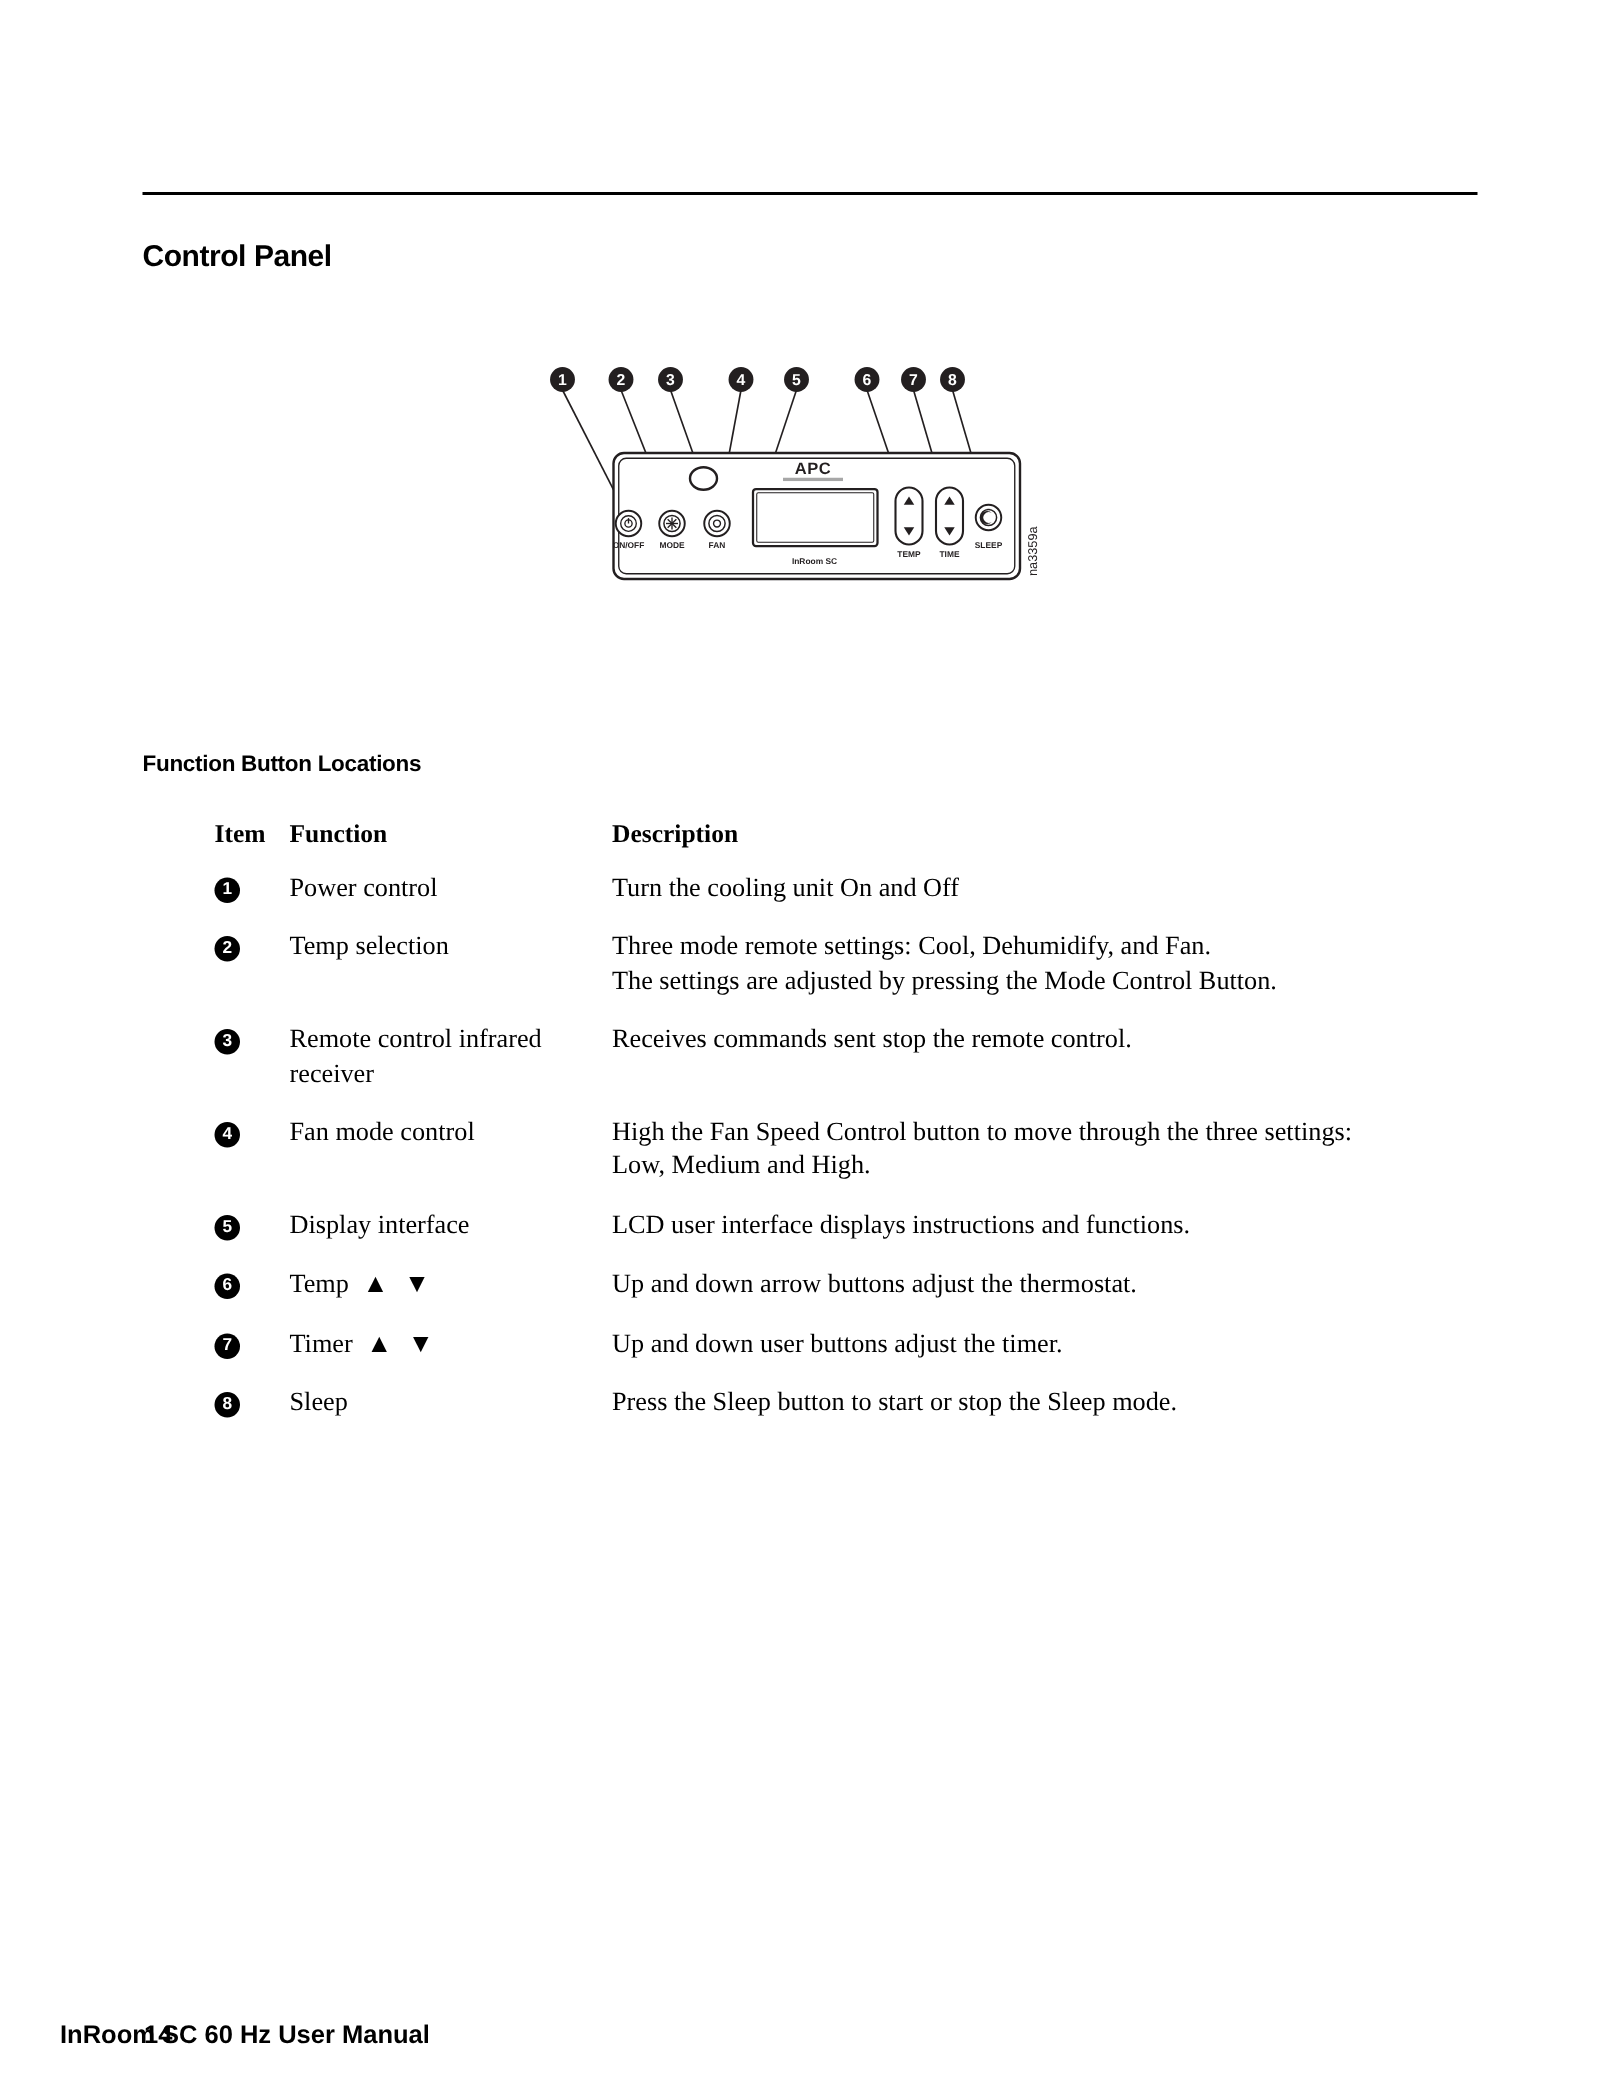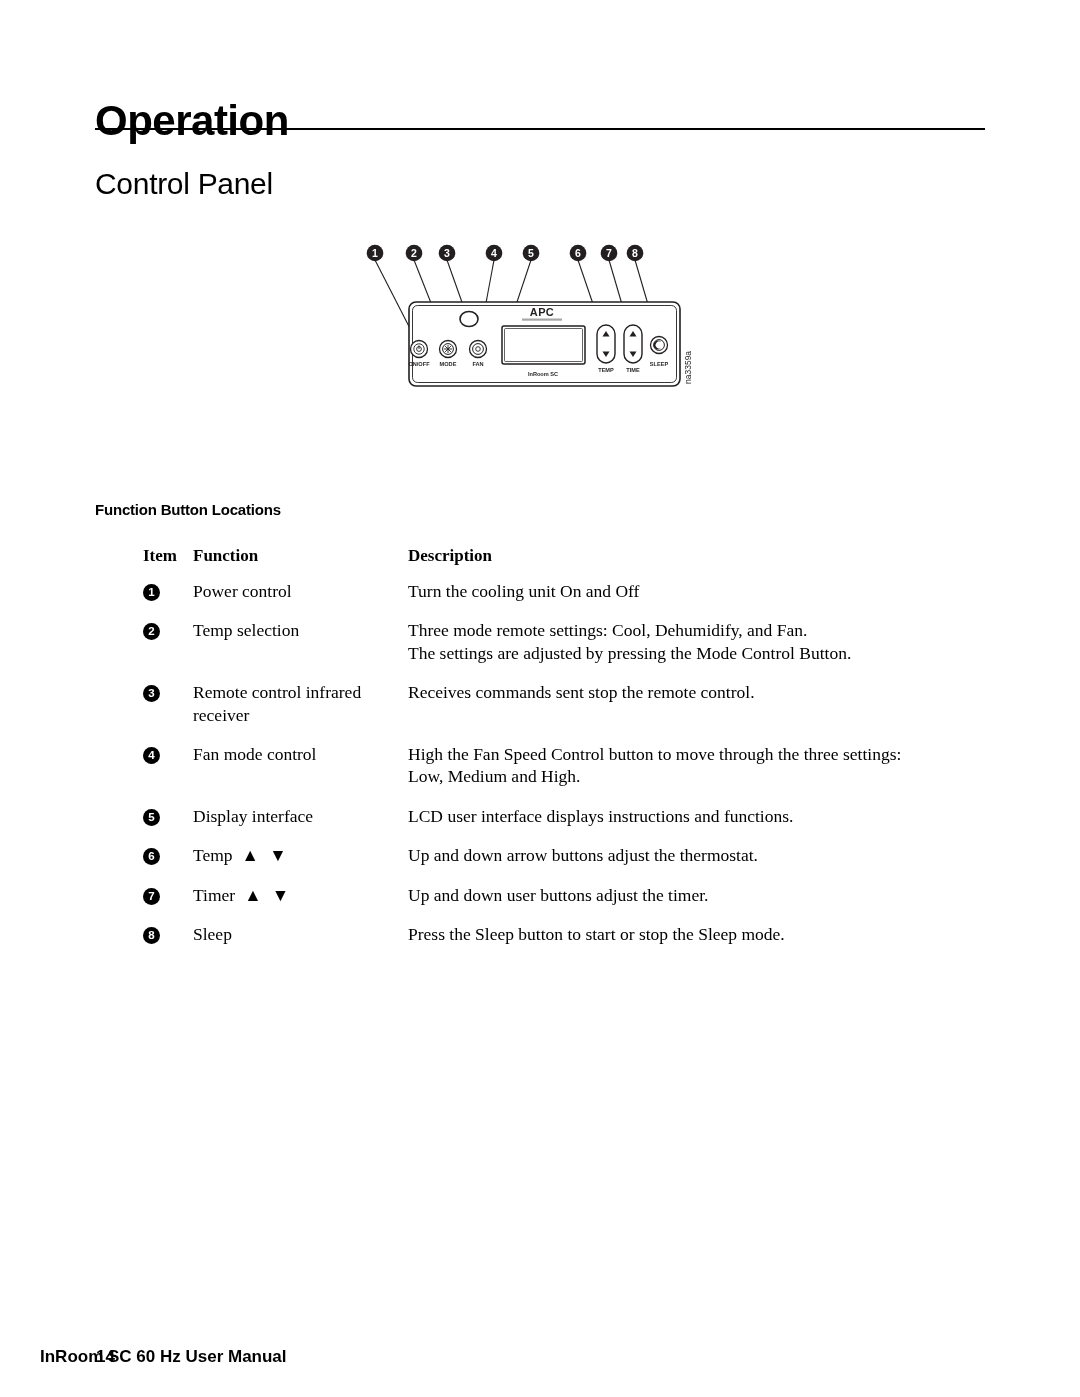--- a/index.html
+++ b/index.html
@@ -38,22 +38,22 @@
     top: 128px;
     width: 890px;
     height: 2px;
     background: #000;
   }
   .section-title {
     position: absolute;
     left: 95px;
     top: 144px;
     font-family: "Liberation Sans", sans-serif;
-    font-weight: normal;
-    font-size: 30px;
+    font-weight: bold;
+    font-size: 20px;
     letter-spacing: -0.3px;
     line-height: 1;
   }
   .subsection-title {
     position: absolute;
     left: 95px;
     top: 486px;
     font-family: "Liberation Sans", sans-serif;
     font-weight: bold;
     font-size: 15px;
@@ -139,21 +139,20 @@
     font-weight: bold;
     font-size: 17px;
     padding-left: 40px;
   }
 </style>
 </head>
 <body>
 
 <div class="page">
 
-  <h1 class="chapter-title">Operation</h1>
   <div class="title-rule"></div>
   <h2 class="section-title">Control Panel</h2>
 
   <div class="figure">
     <svg width="370" height="170" viewBox="0 0 370 170" xmlns="http://www.w3.org/2000/svg">
 
       <g stroke="#231f20" stroke-width="1.1" fill="none">
         <line x1="25" y1="28" x2="69" y2="114"></line>
         <line x1="64" y1="28" x2="98" y2="114"></line>
         <line x1="97" y1="28" x2="119" y2="90"></line>

